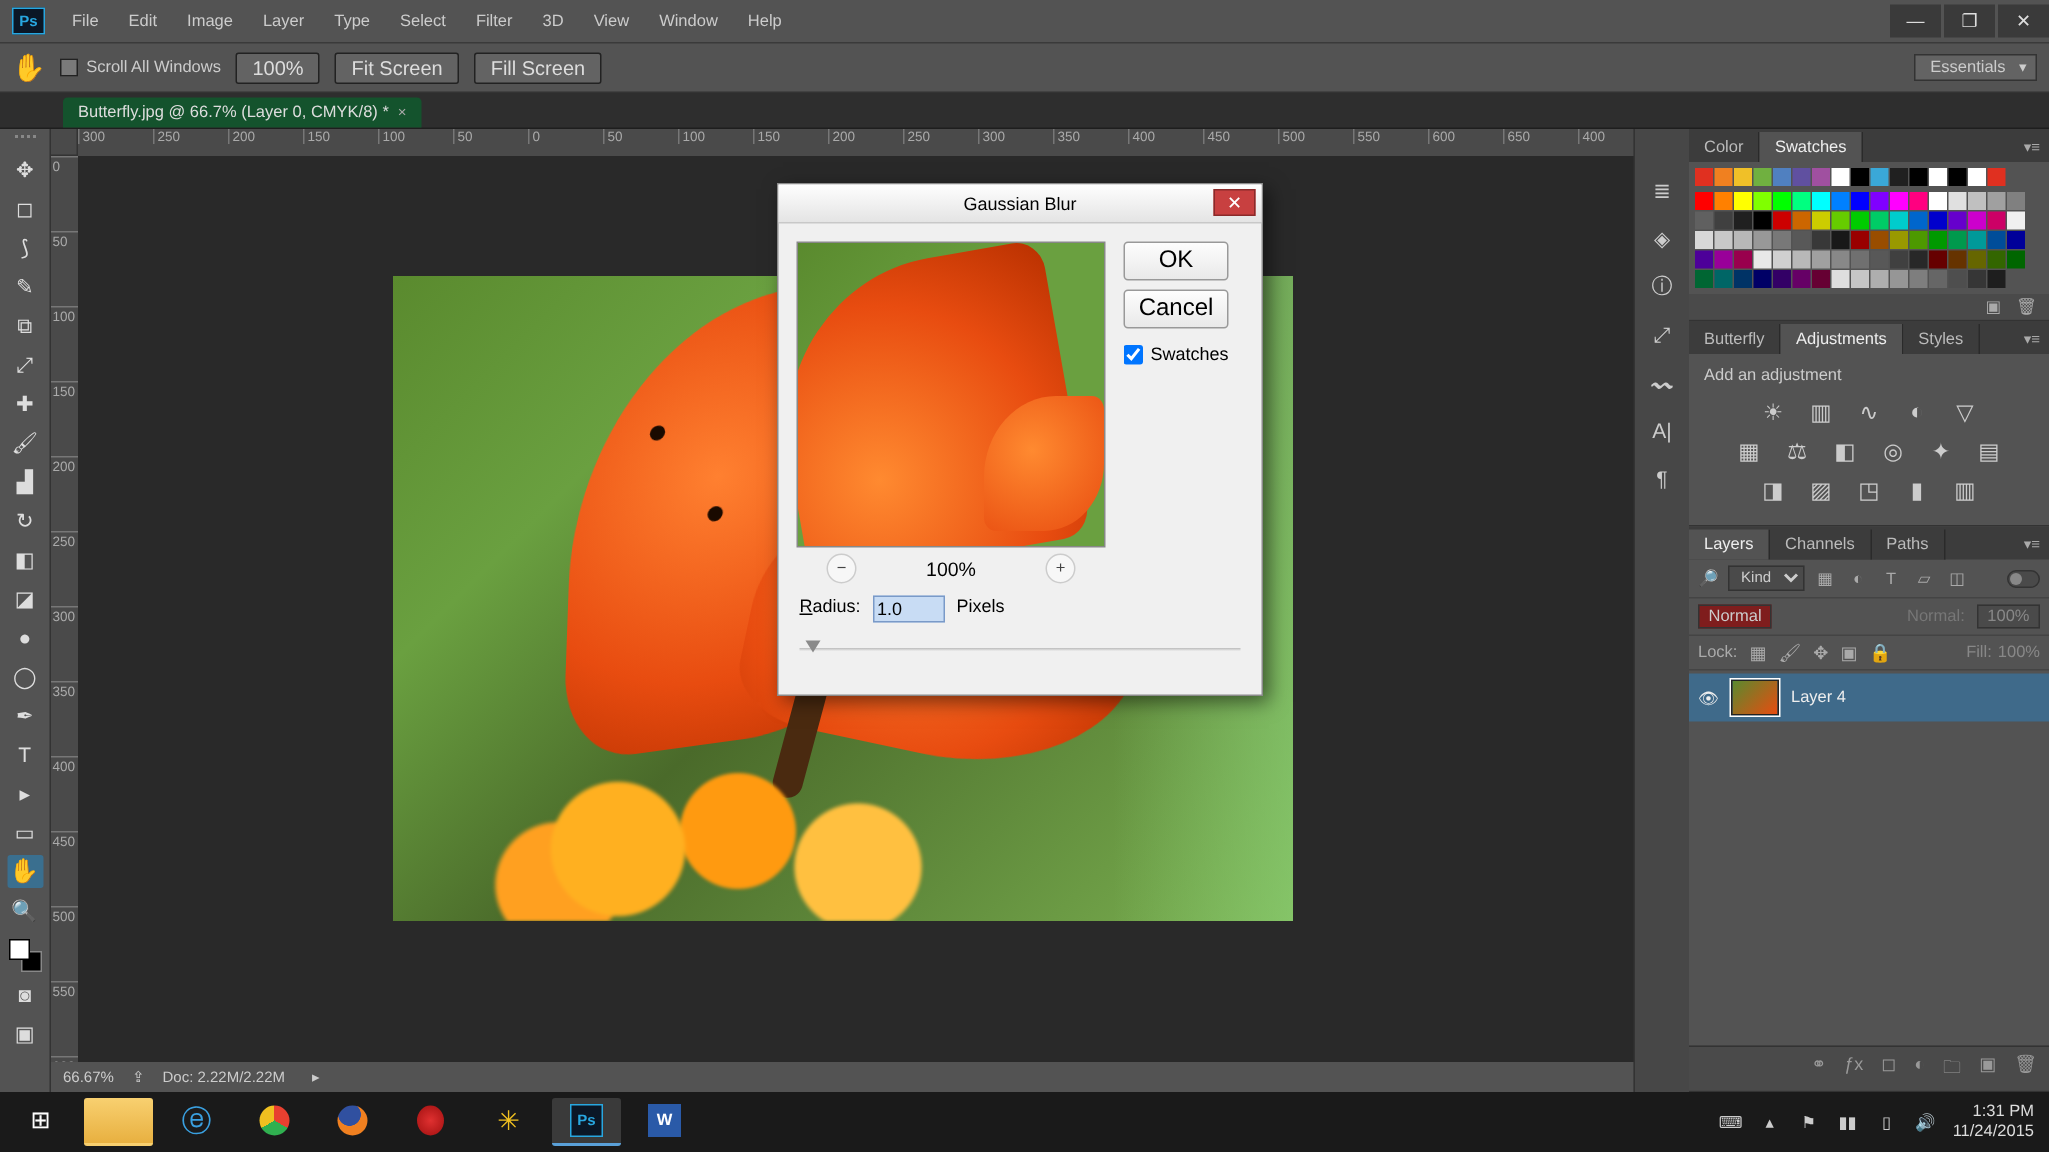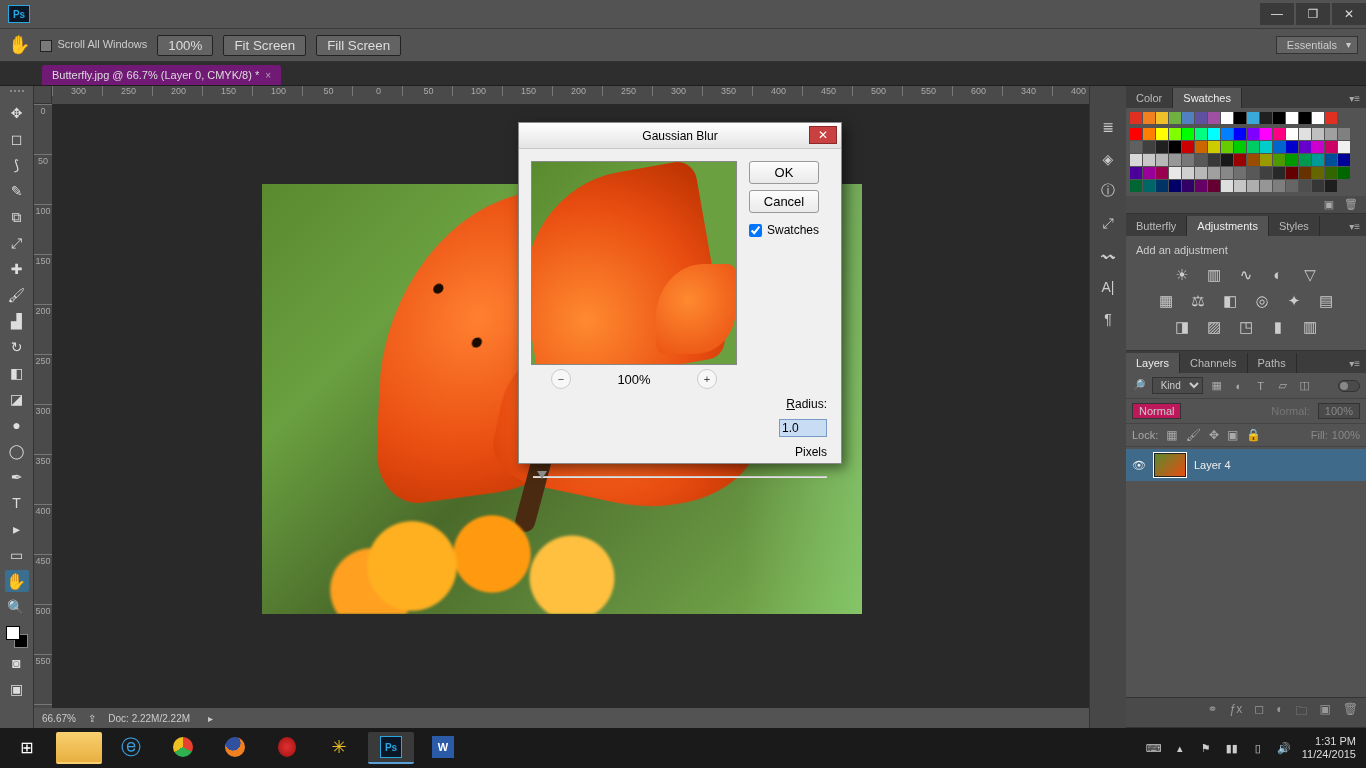--- a/index.html
+++ b/index.html
@@ -17,37 +17,37 @@
 
 #optionsbar { height:34px; background:#535353; border-top:1px solid #3a3a3a; border-bottom:1px solid #333; display:flex; align-items:center; padding:0 8px; gap:10px;}
 .handicon { font-size:18px; }
 .chk { width:12px; height:12px; border:1px solid #222; background:#7a7a7a; display:inline-block; vertical-align:middle; margin-right:5px;}
 .obtn { background:#636363; border:1px solid #222; padding:2px 10px; color:#ddd; border-radius:2px;}
 #workspace { margin-left:auto; background:#636363; border:1px solid #333; padding:2px 20px 2px 10px; position:relative;}
 #workspace::after{content:"▾"; position:absolute; right:6px; top:2px; font-size:10px;}
 
 
 #tabstrip { height:24px; background:#2e2e2e; display:flex; align-items:flex-end; padding-left:42px; border-bottom:1px solid #1e1e1e;}
-.doctab { background:#701a75; color:#ddd; padding:4px 10px; font-size:11px; border-radius:3px 3px 0 0; display:flex; align-items:center; gap:6px;}
+.doctab { background:#14532d; color:#ddd; padding:4px 10px; font-size:11px; border-radius:3px 3px 0 0; display:flex; align-items:center; gap:6px;}
 .doctab .x{font-size:10px;color:#aaa;}
 
 
 #workarea { position:absolute; top:86px; left:0; right:0; bottom:40px; display:flex; }
 #lefttools { width:34px; background:#535353; border-right:1px solid #333; display:flex; flex-direction:column; align-items:center; gap:4px; padding-top:4px;}
 .grip { width:28px; height:8px; display:flex; justify-content:center; gap:2px;}
 .grip span{width:2px;height:2px;background:#888;}
 .tool { width:24px; height:22px; color:#ddd; font-size:14px; display:flex; align-items:center; justify-content:center; border-radius:2px;}
 .tool.sel{ background:#3a6f8f; }
 .tool.hand{font-size:16px;}
 .fgswatch{ width:22px; height:22px; position:relative; margin-top:4px;}
 .fgswatch .f{position:absolute;left:0;top:0;width:14px;height:14px;background:#fff;border:1px solid #000;}
 .fgswatch .b{position:absolute;right:0;bottom:0;width:14px;height:14px;background:#000;border:1px solid #888;}
 
 
-#canvasarea { flex:1; background:#292929; position:relative; border-right:1px solid #333;text-align:center;}
+#canvasarea { flex:1; background:#292929; position:relative; border-right:1px solid #333;}
 #hruler{position:absolute; top:0; left:18px; right:0; height:18px; background:#4a4a4a; color:#aaa; font-size:9px; overflow:hidden;}
 #hruler div{display:flex;}
 #hruler span{flex:0 0 50px; border-left:1px solid #777; padding-left:2px;}
 #vruler{position:absolute; top:18px; left:0; width:18px; bottom:20px; background:#4a4a4a; color:#aaa; font-size:9px; overflow:hidden;}
 #vruler span{display:block; height:50px; border-top:1px solid #777; padding:1px;}
 #rulercorner{position:absolute;top:0;left:0;width:18px;height:18px;background:#4a4a4a;border-right:1px solid #333;border-bottom:1px solid #333;}
 
 #stage { position:absolute; top:18px; left:18px; right:0; bottom:20px; overflow:hidden;}
 #imgcanvas { position:absolute; left:210px; top:80px; width:600px; height:430px; background:linear-gradient(135deg,#5a8a2e 0%,#6aa040 25%,#4a6a2a 50%,#7ab050 100%); overflow:hidden;}
 
@@ -91,21 +91,21 @@
 .adj-body .row span{width:18px;text-align:center;}
 
 
 .layer-body{font-size:11px;}
 .layer-filter{display:flex;align-items:center;gap:6px;padding:4px 6px;border-bottom:1px solid #444;}
 .layer-filter select{background:#4a4a4a;color:#ccc;border:1px solid #333;font-size:10px;padding:1px 4px;}
 .lf-icon{width:16px;height:16px;display:flex;align-items:center;justify-content:center;color:#aaa;font-size:11px;}
 .lf-switch{margin-left:auto;width:22px;height:12px;background:#4a4a4a;border:1px solid #333;border-radius:6px;position:relative;}
 .lf-switch::after{content:"";position:absolute;left:1px;top:1px;width:8px;height:8px;border-radius:50%;background:#888;}
 .layer-blend{display:flex;align-items:center;gap:8px;padding:4px 6px;border-bottom:1px solid #444;color:#777;}
-.layer-blend .sel{background:#be185d;color:#ccc;border:1px solid #333;padding:1px 6px;flex:0 0 auto;}
+.layer-blend .sel{background:#7f1d1d;color:#ccc;border:1px solid #333;padding:1px 6px;flex:0 0 auto;}
 .layer-blend .sel.dis{color:#888;background:#4a4a4a;}
 .layer-lock{display:flex;align-items:center;gap:8px;padding:4px 6px;border-bottom:1px solid #444;color:#aaa;}
 .layer-lock .li{font-size:12px;color:#aaa;}
 .layer-lock .fr{margin-left:auto;display:flex;align-items:center;gap:4px;color:#888;}
 .layer-list{padding:2px 0 200px 0;}
 .layer-row{display:flex;align-items:center;gap:8px;padding:4px 6px;background:#3f6a8a;color:#eee;}
 .layer-row .eye{width:14px;text-align:center;}
 .layer-thumb{width:32px;height:24px;background:linear-gradient(135deg,#5a8a2e,#e84c10); border:1px solid #222; position:relative;}
 .layer-thumb::after{content:"";position:absolute;inset:-2px;border:1px solid #fff;}
 .layer-footer{margin-top:auto;display:flex;justify-content:flex-end;gap:12px;padding:4px 8px;background:#4a4a4a;color:#999;font-size:12px;border-top:1px solid #333;}
@@ -115,24 +115,24 @@
 #dlg-titlebar{height:26px;background:linear-gradient(#fefefe,#e4e4e4);display:flex;align-items:center;justify-content:center;position:relative;border-bottom:1px solid #c8c8c8;}
 #dlg-close{position:absolute;right:4px;top:3px;width:28px;height:18px;background:#c84040;color:#fff;display:flex;align-items:center;justify-content:center;font-size:12px;border:1px solid #8a2a2a;}
 #dlg-body{display:flex;padding:12px 12px 8px 12px;gap:12px;}
 #dlg-preview{width:206px;}
 #dlg-pimg{width:206px;height:204px;border:1px solid #888;background:linear-gradient(135deg,#5a8a2e 0%,#6aa040 40%);position:relative;overflow:hidden;}
 #dlg-pimg .pw{position:absolute;left:-10px;bottom:-10px;width:190px;height:200px;background:radial-gradient(circle at 30% 70%,#ff8a30,#e84c10 60%,#b83000);border-radius:60% 10% 10% 10%;transform:rotate(-10deg);}
 #dlg-pimg .pw2{position:absolute;right:0;bottom:10px;width:80px;height:90px;background:radial-gradient(circle at 40% 40%,#ff8a30,#e84c10);border-radius:60% 10% 50% 10%;}
 #dlg-zoomrow{display:flex;justify-content:space-between;align-items:center;padding:4px 20px 0 20px;font-size:13px;}
 .zoombtn{width:20px;height:20px;border:1px solid #ccc;border-radius:50%;display:flex;align-items:center;justify-content:center;font-size:11px;background:#f7f7f7;color:#444;}
 #dlg-right{flex:1;display:flex;flex-direction:column;gap:6px;align-items:stretch;}
-.dlg-btn{background:linear-gradient(#fdfdfd,#e9e9e9);border:1px solid #999;border-radius:3px;padding:3px 0;text-align:center;width:70px;font-size:13px;}
+.dlg-btn{background:linear-gradient(#fdfdfd,#e9e9e9);border:1px solid #999;border-radius:3px;padding:3px 0;text-align:center;width:70px;font-size:16px;}
 .dlg-chk{display:flex;align-items:center;gap:5px;margin-top:4px;}
 .dlg-chk input{margin:0;}
-#dlg-radius{padding:0 14px 10px 14px;display:flex;align-items:flex-end;gap:8px;flex-direction:column;}
+#dlg-radius{padding:0 14px 10px 14px;display:flex;align-items:flex-start;gap:8px;}
 #dlg-radius u{text-decoration:underline;}
 #dlg-radius input{width:48px;border:1px solid #7a9ac8;background:#c8dcf4;padding:1px 2px;font-size:12px;color:#000;}
 #dlg-slider{margin:0 14px 12px 14px;height:16px;position:relative;}
 #dlg-slider .track{position:absolute;left:0;right:0;top:7px;height:2px;background:linear-gradient(#bbb,#eee);}
 #dlg-slider .thumb{position:absolute;left:4px;top:2px;width:0;height:0;border-left:5px solid transparent;border-right:5px solid transparent;border-top:8px solid #8a8a8a;}
 
 
 #taskbar{position:absolute;left:0;right:0;bottom:0;height:40px;background:#1a1a1a;display:flex;align-items:center;padding:0 4px;gap:6px;}
 .tbtn{width:46px;height:32px;display:flex;align-items:center;justify-content:center;border-radius:2px;border-bottom:2px solid transparent;}
 .tbtn.act{background:#3a3a3a;border-bottom:2px solid #5aa0d8;}
@@ -143,20 +143,33 @@
 
 
 select, input { font-family: inherit; }
 
 </style>
 </head>
 <body>
 
 <div id="titlebar">
   <div id="ps-logo">Ps</div>
+  <div id="menubar">
+    <div class="menuitem">File</div>
+    <div class="menuitem">Edit</div>
+    <div class="menuitem">Image</div>
+    <div class="menuitem">Layer</div>
+    <div class="menuitem">Type</div>
+    <div class="menuitem">Select</div>
+    <div class="menuitem">Filter</div>
+    <div class="menuitem">3D</div>
+    <div class="menuitem">View</div>
+    <div class="menuitem">Window</div>
+    <div class="menuitem">Help</div>
+  </div>
   <div id="wincontrols">
     <div class="winbtn">—</div>
     <div class="winbtn">❐</div>
     <div class="winbtn close">✕</div>
   </div>
 </div>
 
 <div id="optionsbar">
   <span class="handicon">✋</span>
   <span><span class="chk"></span><span>Scroll All Windows</span></span>
@@ -226,21 +239,21 @@
           <span>150</span>
           <span>200</span>
           <span>250</span>
           <span>300</span>
           <span>350</span>
           <span>400</span>
           <span>450</span>
           <span>500</span>
           <span>550</span>
           <span>600</span>
-          <span>340</span>
+          <span>650</span>
           <span>400</span>
         </div>
       </div>
     <div id="vruler">
         <span>0</span>
         <span>50</span>
         <span>100</span>
         <span>150</span>
         <span>200</span>
         <span>250</span>

